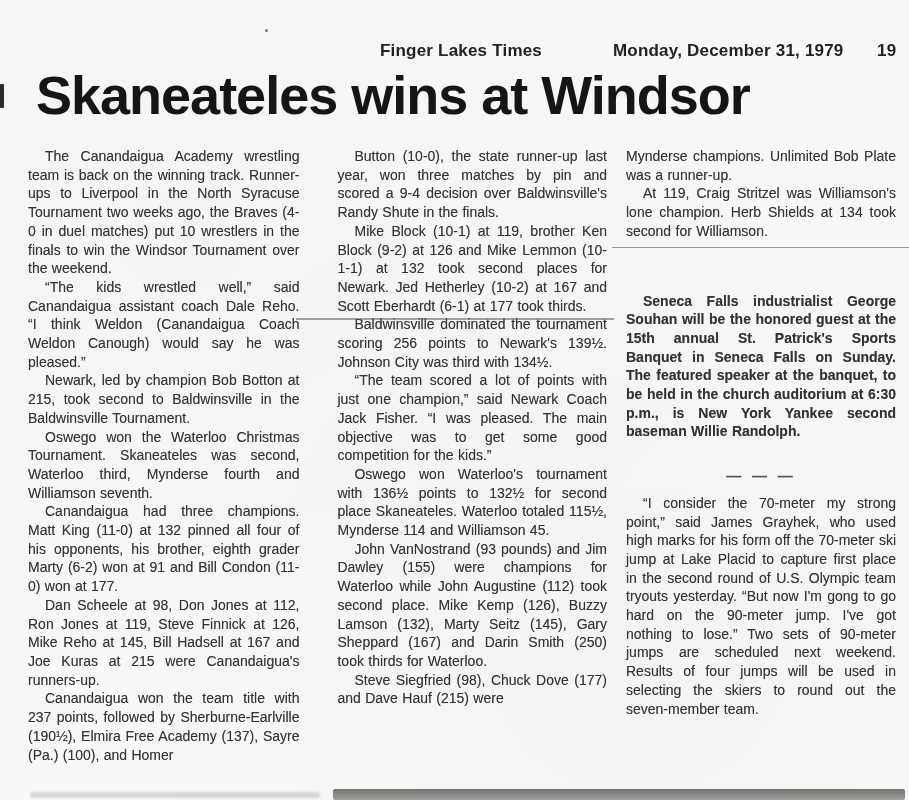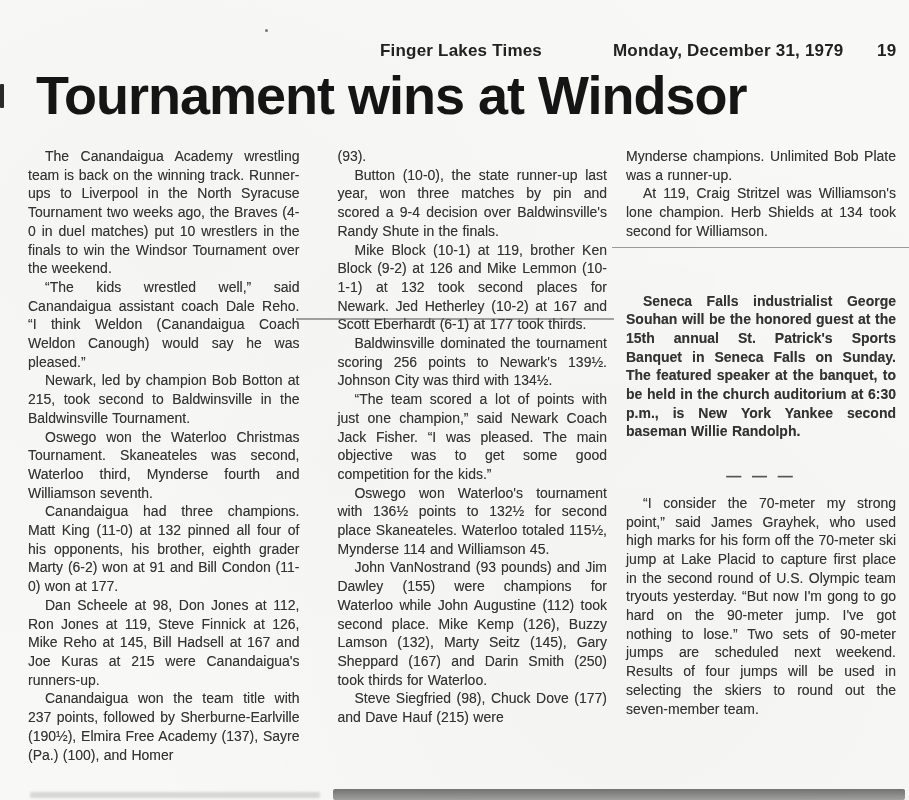--- a/index.html
+++ b/index.html
@@ -85,36 +85,35 @@
 
 <div class="page">
 
   <div class="masthead">
     <span class="m-paper">Finger Lakes Times</span>
     <span class="m-date">Monday, December 31, 1979</span>
     <span class="m-page">19</span>
   </div>
   <div class="speck"></div>
 
-  <h1 class="headline">Tournament wins at Windsor</h1>
+  <h1 class="headline">Skaneateles wins at Windsor</h1>
 
   <div class="columns">
 
     <div class="col col1">
       <p class="para indent">The Canandaigua Academy wrestling team is back on the winning track. Runner-ups to Liverpool in the North Syracuse Tournament two weeks ago, the Braves (4-0 in duel matches) put 10 wrestlers in the finals to win the Windsor Tournament over the weekend.</p>
       <p class="para indent">“The kids wrestled well,” said Canandaigua assistant coach Dale Reho. “I think Weldon (Canandaigua Coach Weldon Canough) would say he was pleased.”</p>
       <p class="para indent">Newark, led by champion Bob Botton at 215, took second to Baldwinsville in the Baldwinsville Tournament.</p>
       <p class="para indent">Oswego won the Waterloo Christmas Tournament. Skaneateles was second, Waterloo third, Mynderse fourth and Williamson seventh.</p>
       <p class="para indent">Canandaigua had three champions. Matt King (11-0) at 132 pinned all four of his opponents, his brother, eighth grader Marty (6-2) won at 91 and Bill Condon (11-0) won at 177.</p>
       <p class="para indent">Dan Scheele at 98, Don Jones at 112, Ron Jones at 119, Steve Finnick at 126, Mike Reho at 145, Bill Hadsell at 167 and Joe Kuras at 215 were Canandaigua's runners-up.</p>
       <p class="para indent">Canandaigua won the team title with 237 points, followed by Sherburne-Earlville (190½), Elmira Free Academy (137), Sayre (Pa.) (100), and Homer</p>
     </div>
 
     <div class="col col2">
-      <p class="para">(93).</p>
       <p class="para indent">Button (10-0), the state runner-up last year, won three matches by pin and scored a 9-4 decision over Baldwinsville's Randy Shute in the finals.</p>
       <p class="para indent">Mike Block (10-1) at 119, brother Ken Block (9-2) at 126 and Mike Lemmon (10-1-1) at 132 took second places for Newark. Jed Hetherley (10-2) at 167 and Scott Eberhardt (6-1) at 177 took thirds.</p>
       <p class="para indent">Baldwinsville dominated the tournament scoring 256 points to Newark's 139½. Johnson City was third with 134½.</p>
       <p class="para indent">“The team scored a lot of points with just one champion,” said Newark Coach Jack Fisher. “I was pleased. The main objective was to get some good competition for the kids.”</p>
       <p class="para indent">Oswego won Waterloo's tournament with 136½ points to 132½ for second place Skaneateles. Waterloo totaled 115½, Mynderse 114 and Williamson 45.</p>
       <p class="para indent">John VanNostrand (93 pounds) and Jim Dawley (155) were champions for Waterloo while John Augustine (112) took second place. Mike Kemp (126), Buzzy Lamson (132), Marty Seitz (145), Gary Sheppard (167) and Darin Smith (250) took thirds for Waterloo.</p>
       <p class="para indent">Steve Siegfried (98), Chuck Dove (177) and Dave Hauf (215) were</p>
     </div>
 
     <div class="col col3">

